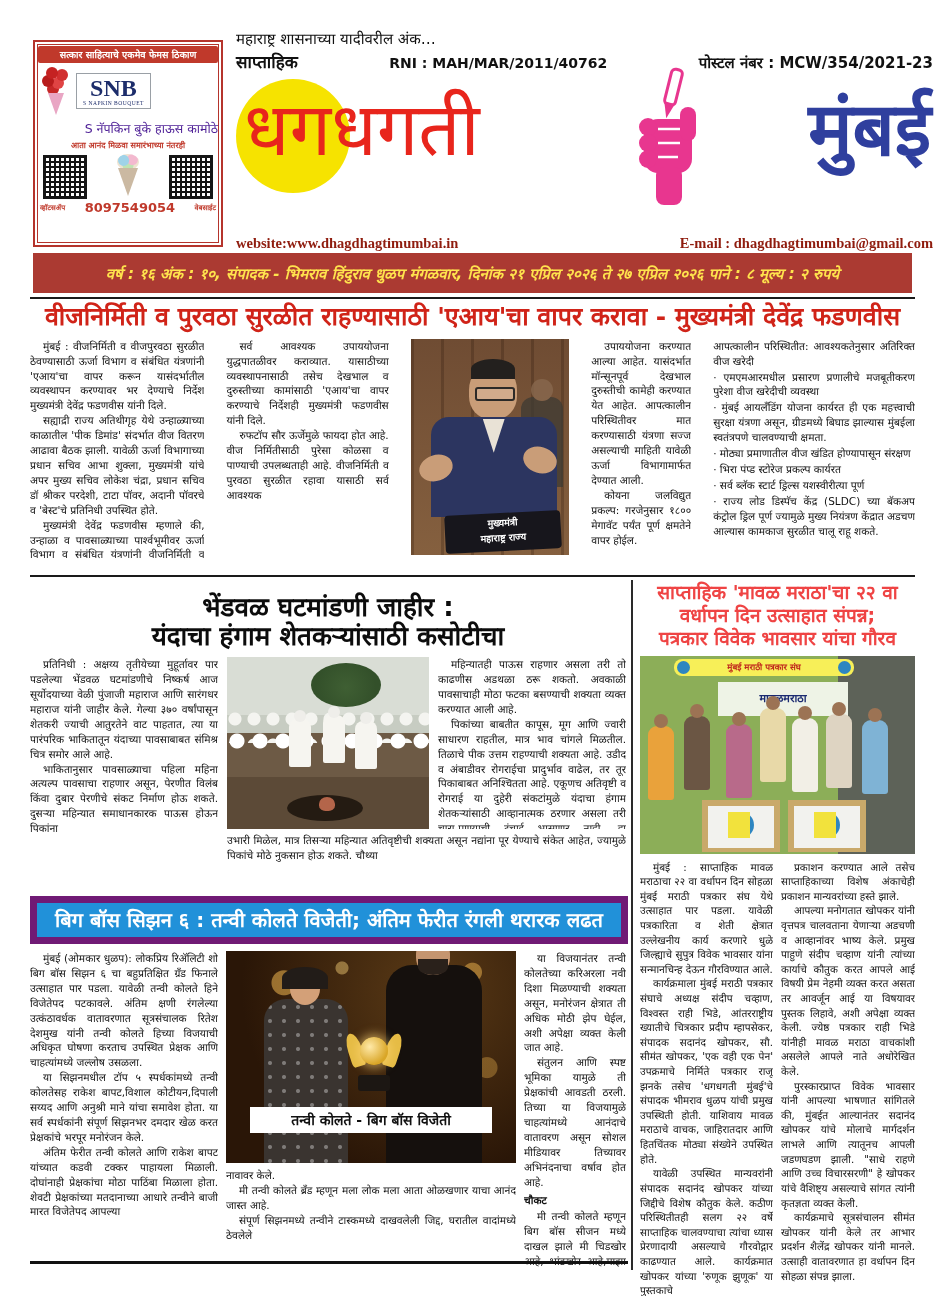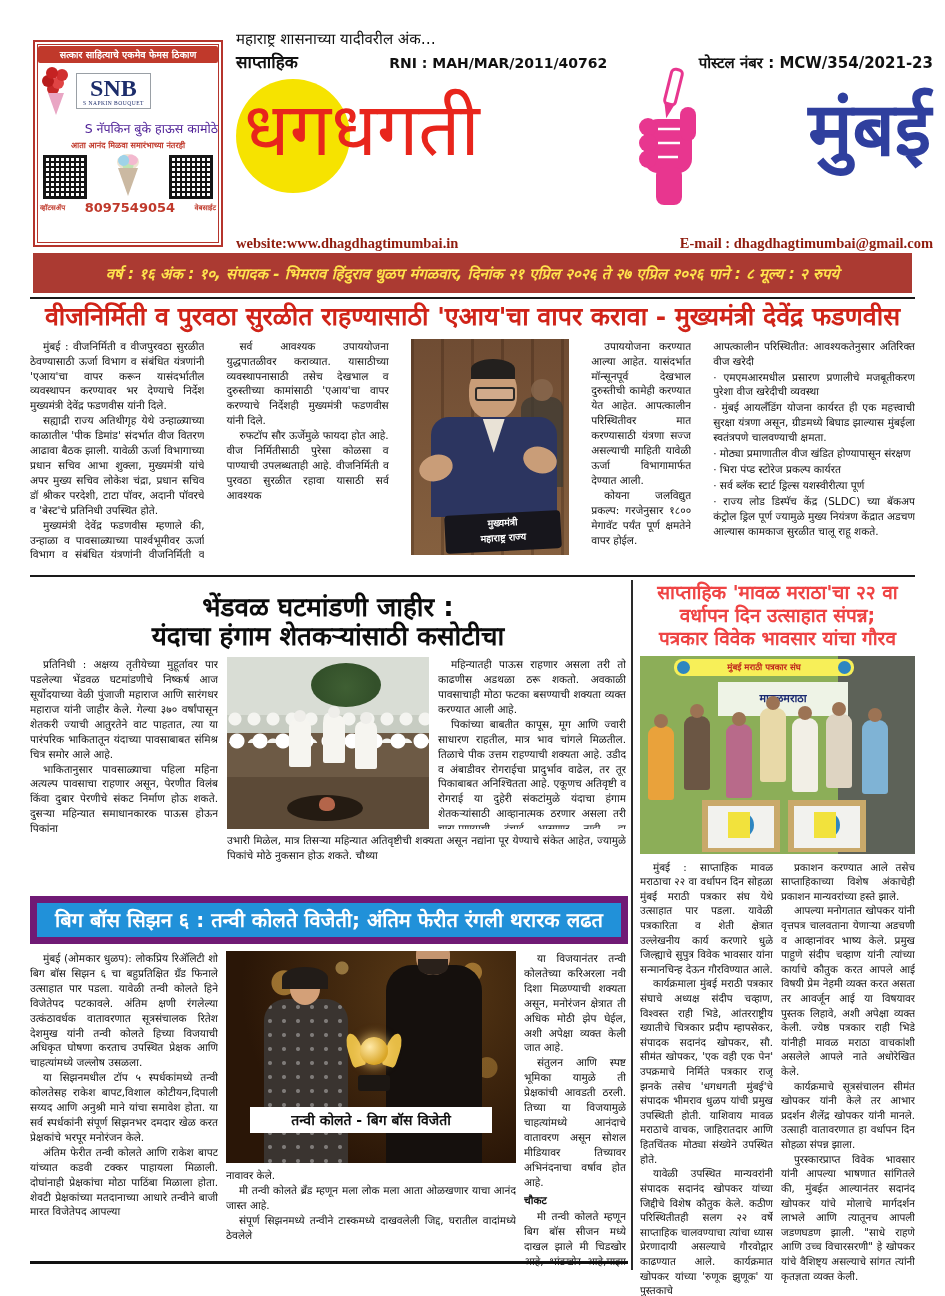--- a/index.html
+++ b/index.html
@@ -324,22 +324,22 @@
     </div>
     <div class="mv-cols">
       <div class="col mvA">
         <p>मुंबई : साप्ताहिक मावळ मराठाचा २२ वा वर्धापन दिन सोहळा मुंबई मराठी पत्रकार संघ येथे उत्साहात पार पडला. यावेळी पत्रकारिता व शेती क्षेत्रात उल्लेखनीय कार्य करणारे धुळे जिल्ह्याचे सुपुत्र विवेक भावसार यांना सन्मानचिन्ह देऊन गौरविण्यात आले.</p>
         <p>कार्यक्रमाला मुंबई मराठी पत्रकार संघाचे अध्यक्ष संदीप चव्हाण, विश्वस्त राही भिडे, आंतरराष्ट्रीय ख्यातीचे चित्रकार प्रदीप म्हापसेकर, संपादक सदानंद खोपकर, सौ. सीमंत खोपकर, 'एक वही एक पेन' उपक्रमाचे निर्मिते पत्रकार राजू झनके तसेच 'धगधगती मुंबई'चे संपादक भीमराव धुळप यांची प्रमुख उपस्थिती होती. याशिवाय मावळ मराठाचे वाचक, जाहिरातदार आणि हितचिंतक मोठ्या संख्येने उपस्थित होते.</p>
         <p>यावेळी उपस्थित मान्यवरांनी संपादक सदानंद खोपकर यांच्या जिद्दीचे विशेष कौतुक केले. कठीण परिस्थितीतही सलग २२ वर्षे साप्ताहिक चालवण्याचा त्यांचा ध्यास प्रेरणादायी असल्याचे गौरवोद्गार काढण्यात आले. कार्यक्रमात खोपकर यांच्या 'रुणूक झुणूक' या पुस्तकाचे</p>
       </div>
       <div class="col mvB">
         <p>प्रकाशन करण्यात आले तसेच साप्ताहिकाच्या विशेष अंकाचेही प्रकाशन मान्यवरांच्या हस्ते झाले.</p>
         <p>आपल्या मनोगतात खोपकर यांनी वृत्तपत्र चालवताना येणाऱ्या अडचणी व आव्हानांवर भाष्य केले. प्रमुख पाहुणे संदीप चव्हाण यांनी त्यांच्या कार्याचे कौतुक करत आपले आई विषयी प्रेम नेहमी व्यक्त करत असता तर आवर्जून आई या विषयावर पुस्तक लिहावे, अशी अपेक्षा व्यक्त केली. ज्येष्ठ पत्रकार राही भिडे यांनीही मावळ मराठा वाचकांशी असलेले आपले नाते अधोरेखित केले.</p>
+        <p>पुरस्कारप्राप्त विवेक भावसार यांनी आपल्या भाषणात सांगितले की, मुंबईत आल्यानंतर सदानंद खोपकर यांचे मोलाचे मार्गदर्शन लाभले आणि त्यातूनच आपली जडणघडण झाली. "साधे राहणे आणि उच्च विचारसरणी" हे खोपकर यांचे वैशिष्ट्य असल्याचे सांगत त्यांनी कृतज्ञता व्यक्त केली.</p>
         <p>कार्यक्रमाचे सूत्रसंचालन सीमंत खोपकर यांनी केले तर आभार प्रदर्शन शैलेंद्र खोपकर यांनी मानले. उत्साही वातावरणात हा वर्धापन दिन सोहळा संपन्न झाला.</p>
-        <p>पुरस्कारप्राप्त विवेक भावसार यांनी आपल्या भाषणात सांगितले की, मुंबईत आल्यानंतर सदानंद खोपकर यांचे मोलाचे मार्गदर्शन लाभले आणि त्यातूनच आपली जडणघडण झाली. "साधे राहणे आणि उच्च विचारसरणी" हे खोपकर यांचे वैशिष्ट्य असल्याचे सांगत त्यांनी कृतज्ञता व्यक्त केली.</p>
       </div>
     </div>
   </div>
 
   <div class="bottom">
     <div class="bb-banner">बिग बॉस सिझन ६ : तन्वी कोलते विजेती; अंतिम फेरीत रंगली थरारक लढत</div>
     <div class="bb-row">
       <div class="col bbw1">
         <p>मुंबई (ओमकार धुळप): लोकप्रिय रिॲलिटी शो बिग बॉस सिझन ६ चा बहुप्रतिक्षित ग्रँड फिनाले उत्साहात पार पडला. यावेळी तन्वी कोलते हिने विजेतेपद पटकावले. अंतिम क्षणी रंगलेल्या उत्कंठावर्धक वातावरणात सूत्रसंचालक रितेश देशमुख यांनी तन्वी कोलते हिच्या विजयाची अधिकृत घोषणा करताच उपस्थित प्रेक्षक आणि चाहत्यांमध्ये जल्लोष उसळला.</p>
         <p>या सिझनमधील टॉप ५ स्पर्धकांमध्ये तन्वी कोलतेसह राकेश बापट,विशाल कोटीयन,दिपाली सय्यद आणि अनुश्री माने यांचा समावेश होता. या सर्व स्पर्धकांनी संपूर्ण सिझनभर दमदार खेळ करत प्रेक्षकांचे भरपूर मनोरंजन केले.</p>

